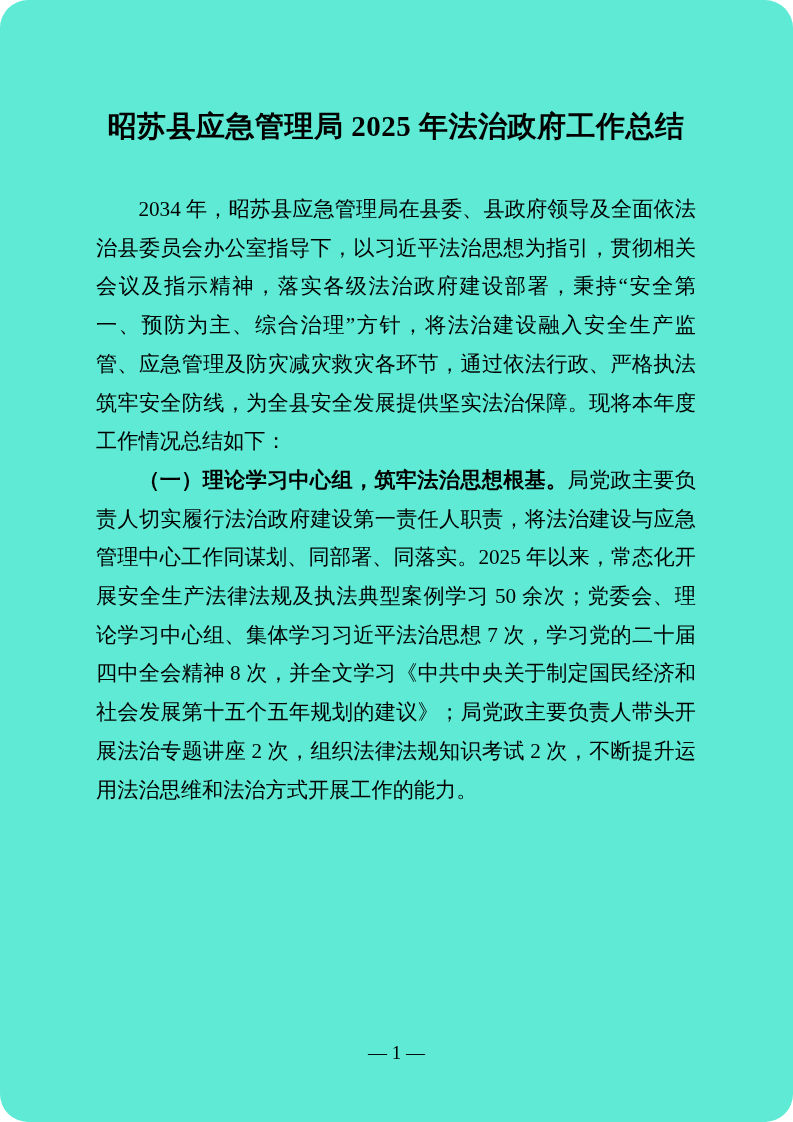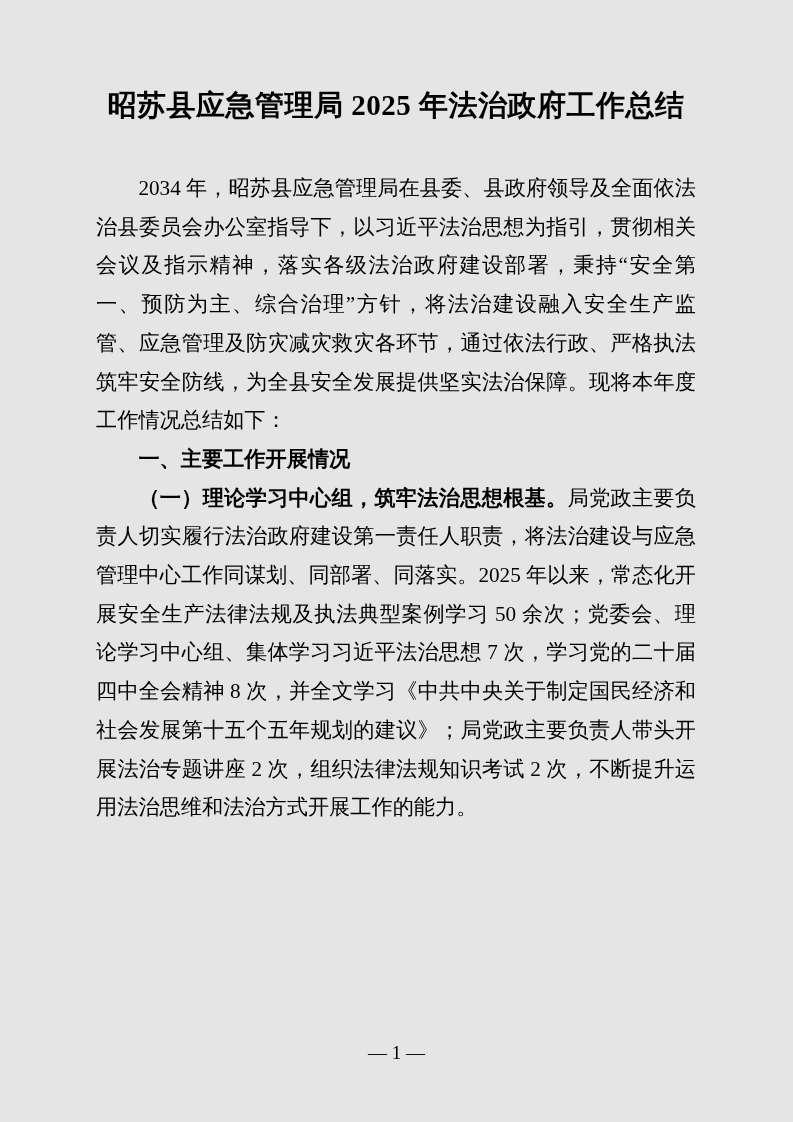--- a/index.html
+++ b/index.html
@@ -5,26 +5,27 @@
   html, body {
     margin: 0;
     padding: 0;
     background: #ffffff;
   }
   .page {
     position: relative;
     width: 793px;
     height: 1122px;
     margin: 0 auto;
-    background: #e5e5e5;
+    background: #5eead4;
     box-sizing: border-box;
-    padding: 83px 97px 0 96px;
+    padding: 104px 97px 0 96px;
     overflow: hidden;
     font-family: "Liberation Serif", "DejaVu Serif", serif;
     color: #000000;
+    border-radius: 28px;
   }
   .doc-title {
     margin: 0 0 42px 0;
     font-size: 29px;
     font-weight: 700;
     line-height: 44px;
     text-align: center;
     letter-spacing: 0.5px;
     font-family: "Liberation Serif", "DejaVu Serif", serif;
   }
@@ -65,20 +66,19 @@
 </style>
 </head>
 <body>
 
 <div class="page">
 
   <h1 class="doc-title">昭苏县应急管理局 2025 年法治政府工作总结</h1>
 
   <p class="para">2034 年，昭苏县应急管理局在县委、县政府领导及全面依法治县委员会办公室指导下，以习近平法治思想为指引，贯彻相关会议及指示精神，落实各级法治政府建设部署，秉持“安全第一、预防为主、综合治理”方针，将法治建设融入安全生产监管、应急管理及防灾减灾救灾各环节，通过依法行政、严格执法筑牢安全防线，为全县安全发展提供坚实法治保障。现将本年度工作情况总结如下：</p>
 
-  <h2 class="section-heading">一、主要工作开展情况</h2>
 
   <p class="para"><span class="lead-bold">（一）理论学习中心组，筑牢法治思想根基。</span><span>局党政主要负责人切实履行法治政府建设第一责任人职责，将法治建设与应急管理中心工作同谋划、同部署、同落实。2025 年以来，常态化开展安全生产法律法规及执法典型案例学习 50 余次；党委会、理论学习中心组、集体学习习近平法治思想 7 次，学习党的二十届四中全会精神 8 次，并全文学习《中共中央关于制定国民经济和社会发展第十五个五年规划的建议》；局党政主要负责人带头开展法治专题讲座 2 次，组织法律法规知识考试 2 次，不断提升运用法治思维和法治方式开展工作的能力。</span></p>
 
 
   <div class="page-footer">— 1 —</div>
 
 </div>
 
 </body></html>

